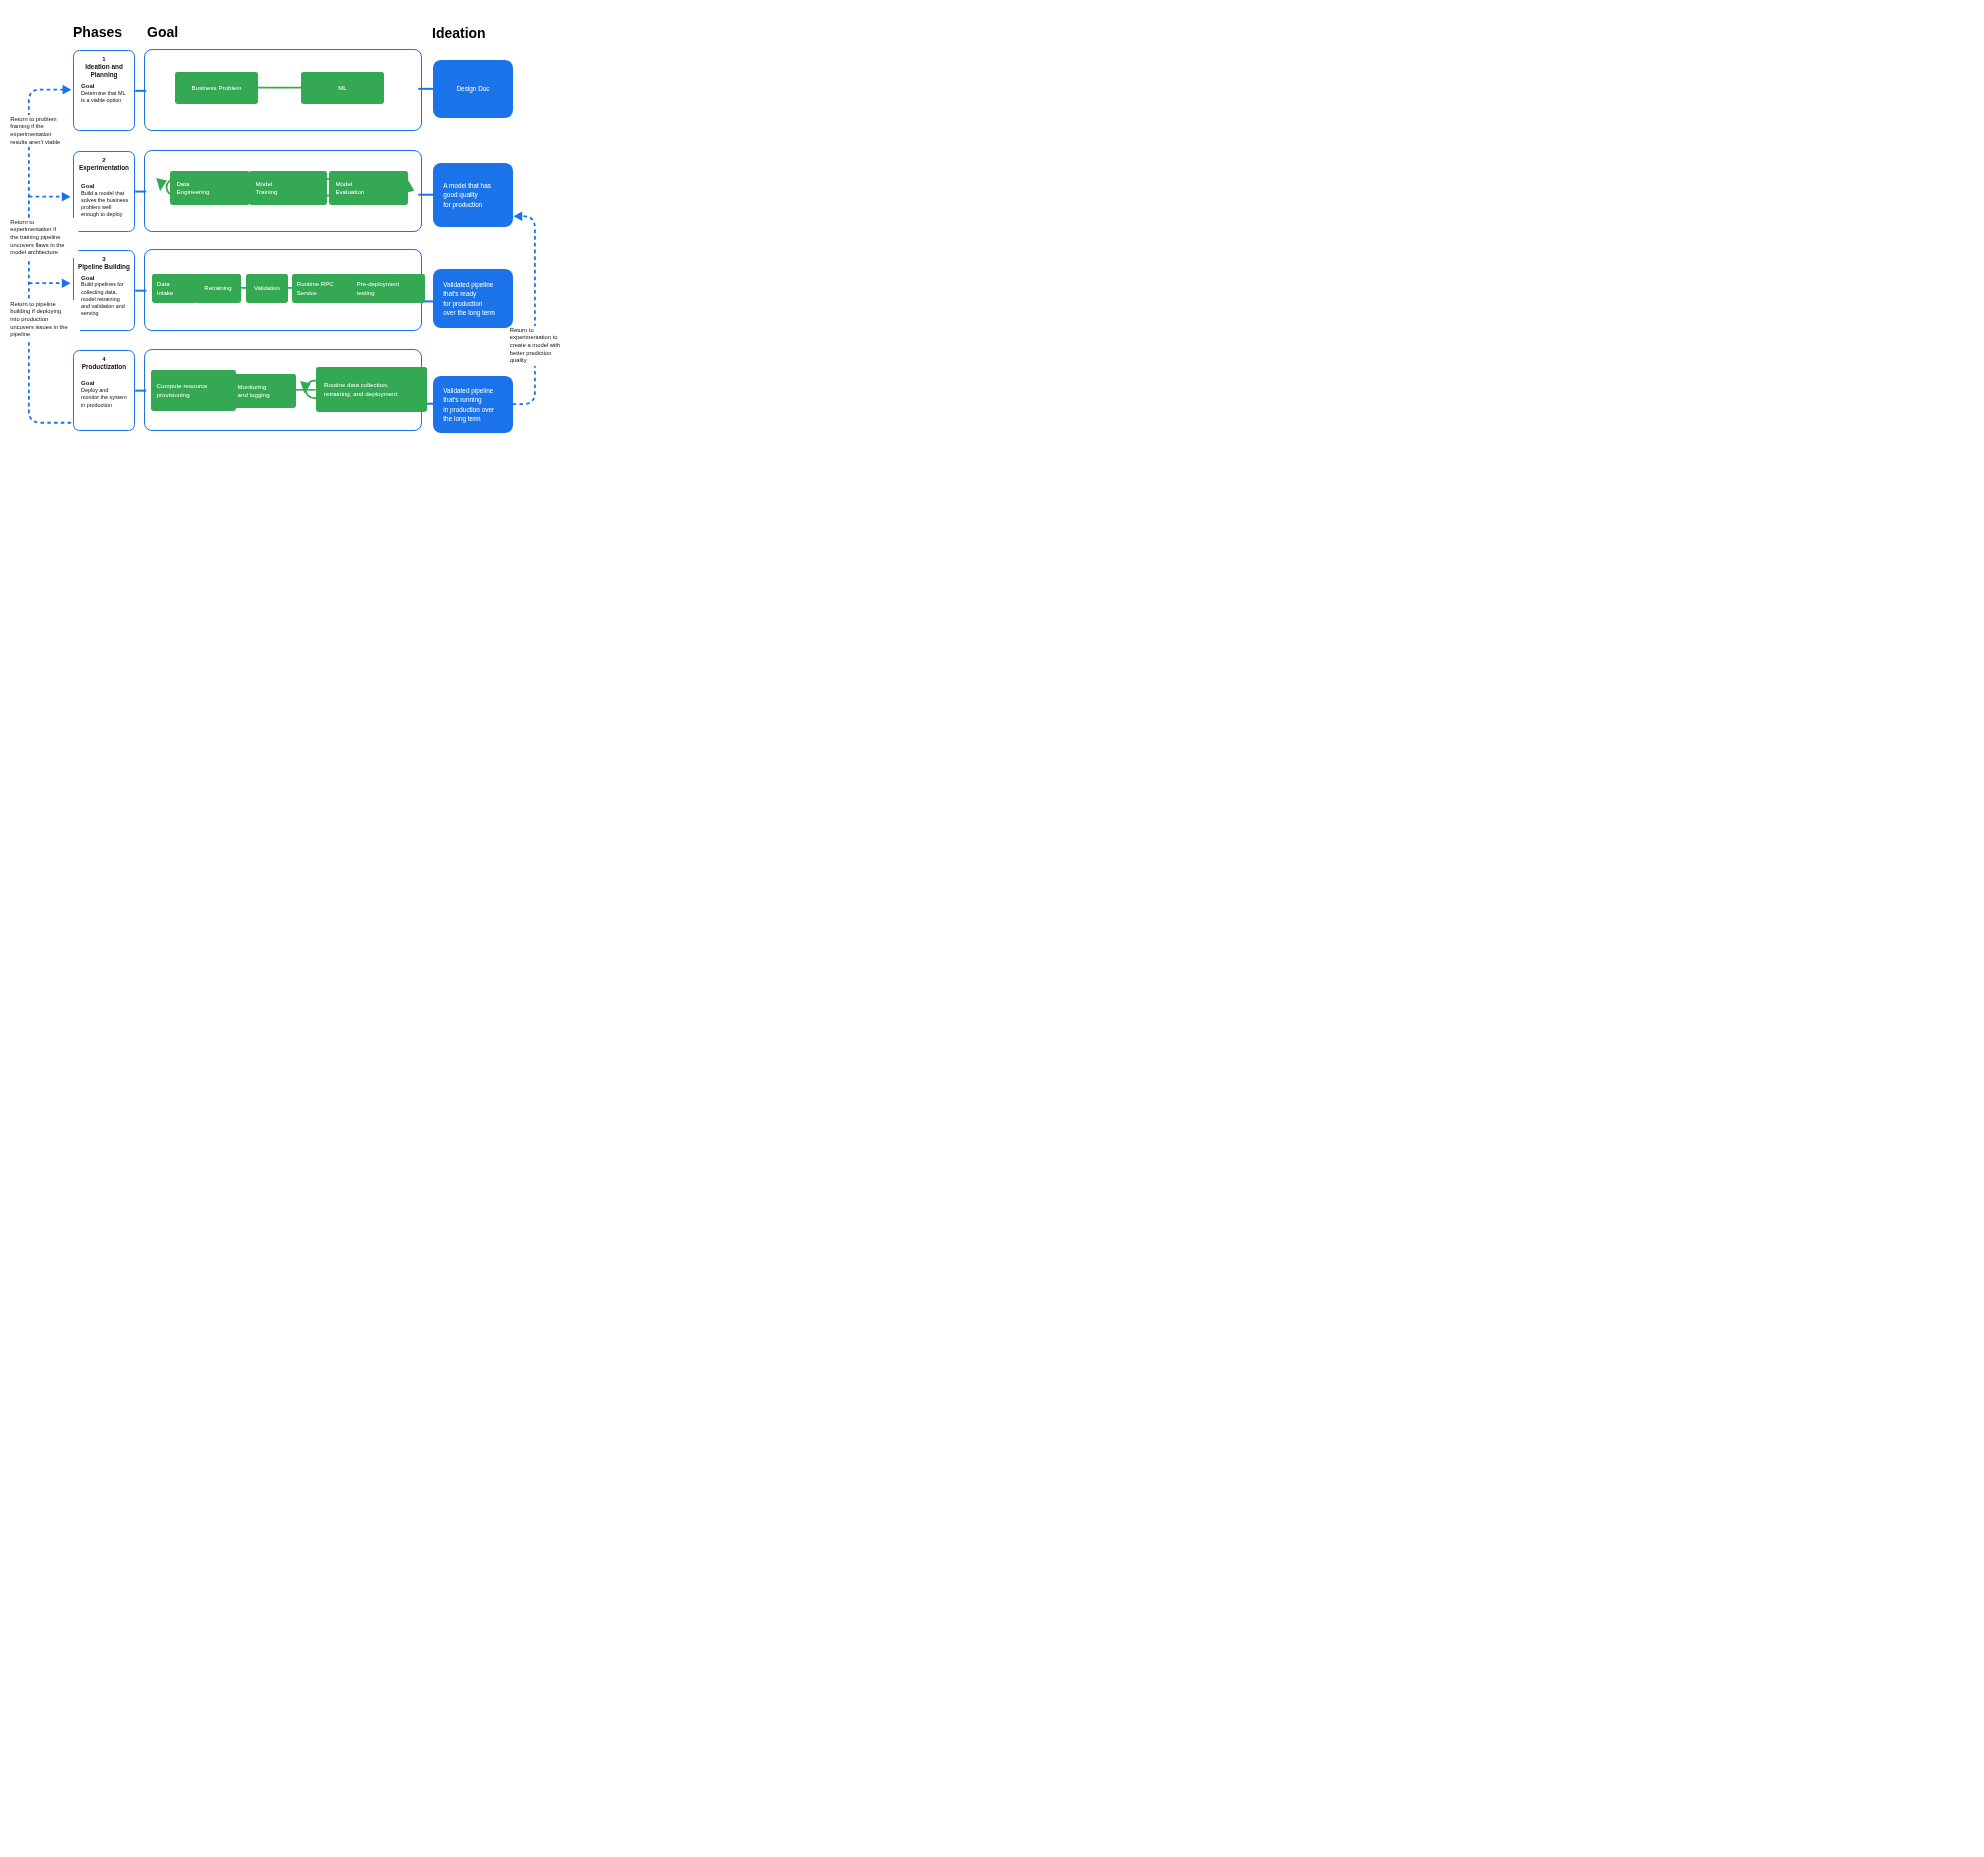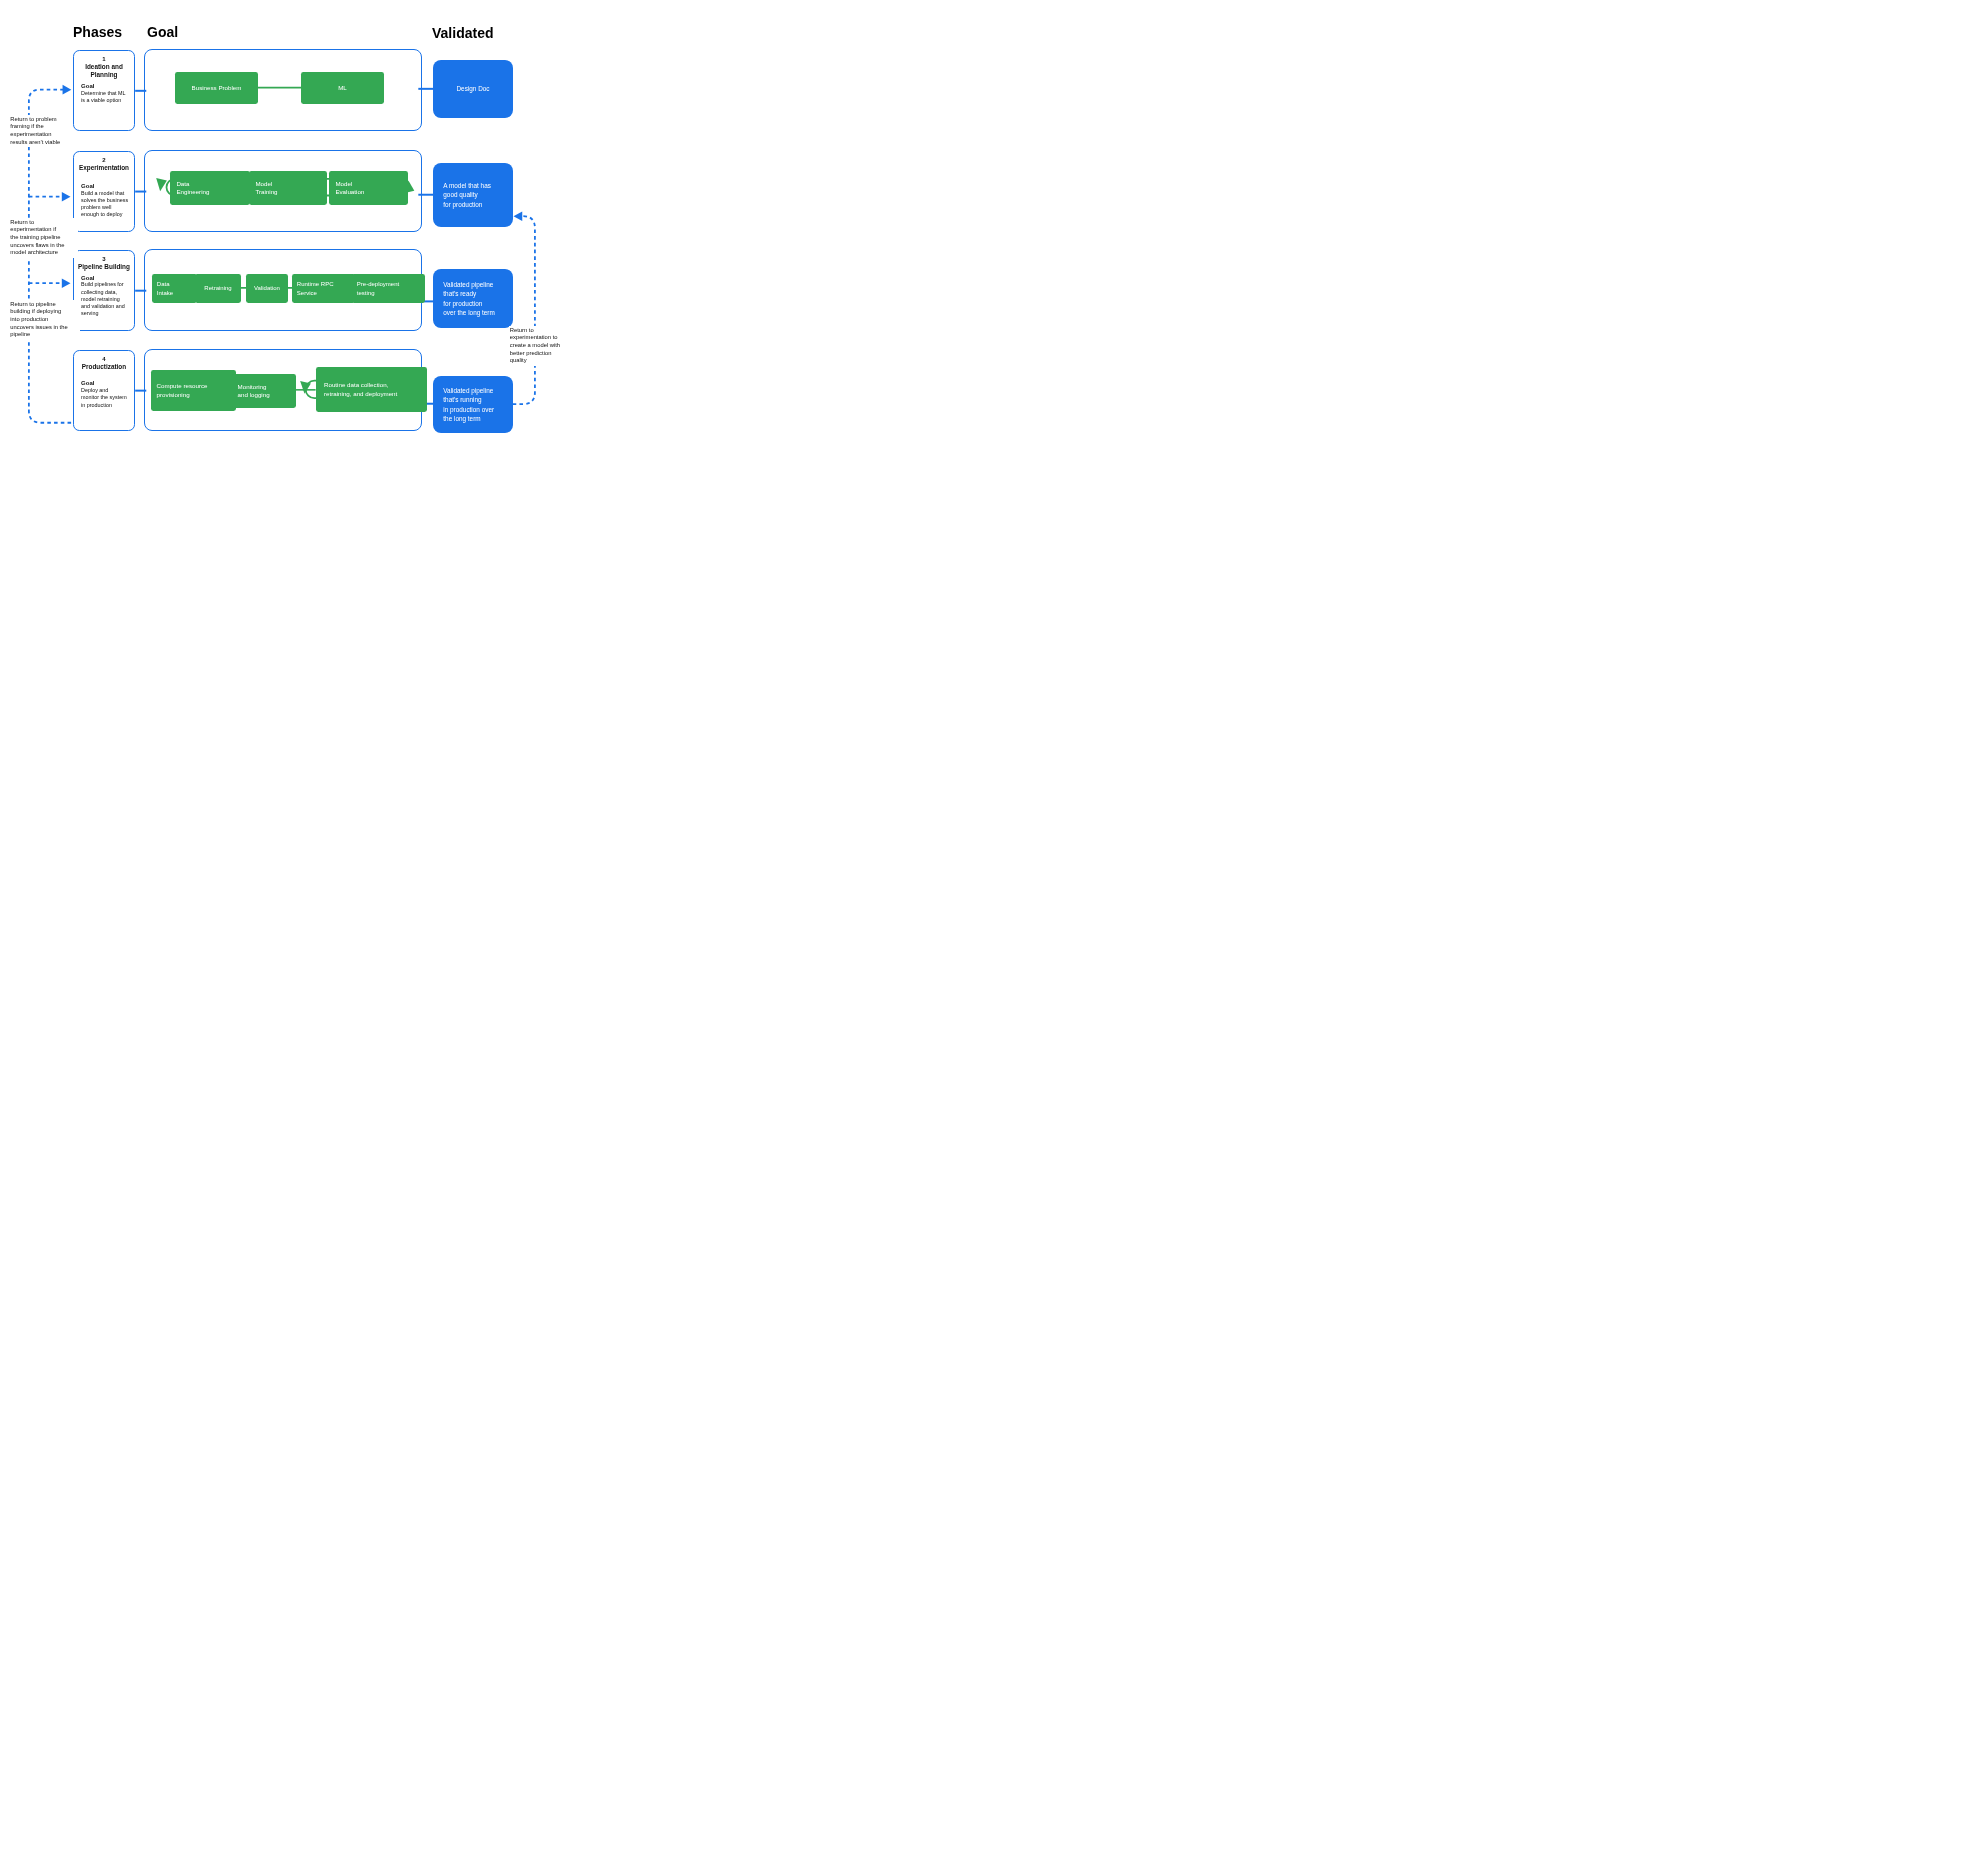--- a/index.html
+++ b/index.html
@@ -25,21 +25,21 @@
   .ocenter{justify-content:center;padding-left:0;text-align:center;}
   .ann{position:absolute;font-size:5.8px;line-height:1.32;color:#111;white-space:pre-line;background:#fff;z-index:3;padding:0.8px 0.8px;}
 </style>
 </head>
 <body>
 
 <div class="canvas">
 
   <div class="hdr" style="left:73px;top:24px;">Phases</div>
   <div class="hdr" style="left:147px;top:24px;">Goal</div>
-  <div class="hdr" style="left:432px;top:24.6px;">Validated</div>
+  <div class="hdr" style="left:432px;top:24.6px;">Ideation</div>
 
   <div class="container" style="left:144px;top:49px;width:276px;height:80px;"></div>
   <div class="container" style="left:144px;top:150px;width:276px;height:80px;"></div>
   <div class="container" style="left:144px;top:249px;width:276px;height:80px;"></div>
   <div class="container" style="left:144px;top:349px;width:276px;height:80px;"></div>
 
   <svg class="layer" viewBox="0 0 1418 1170">
 
     <path d="M 340 229 H 368" stroke="#1a73e8" stroke-width="5" fill="none"></path>
     <path d="M 340 483 H 368" stroke="#1a73e8" stroke-width="5" fill="none"></path>

